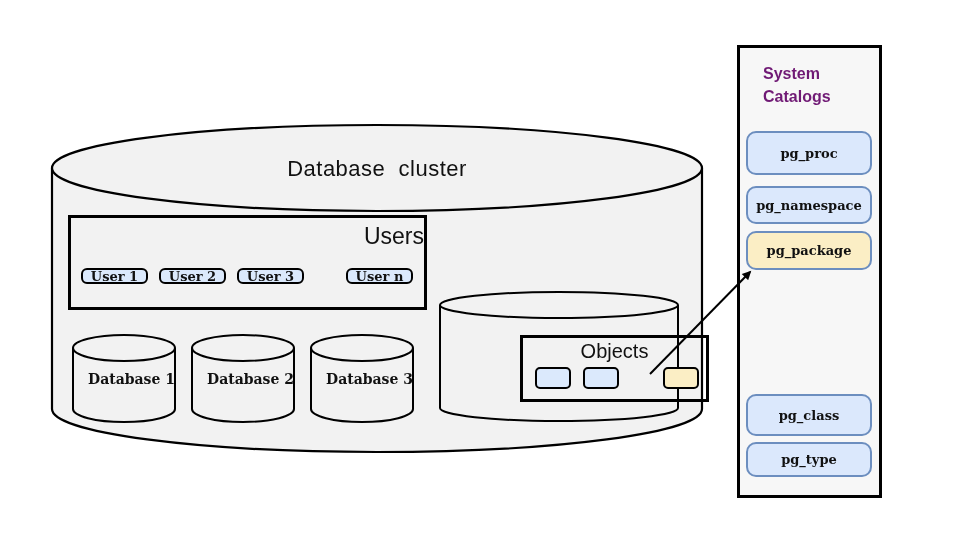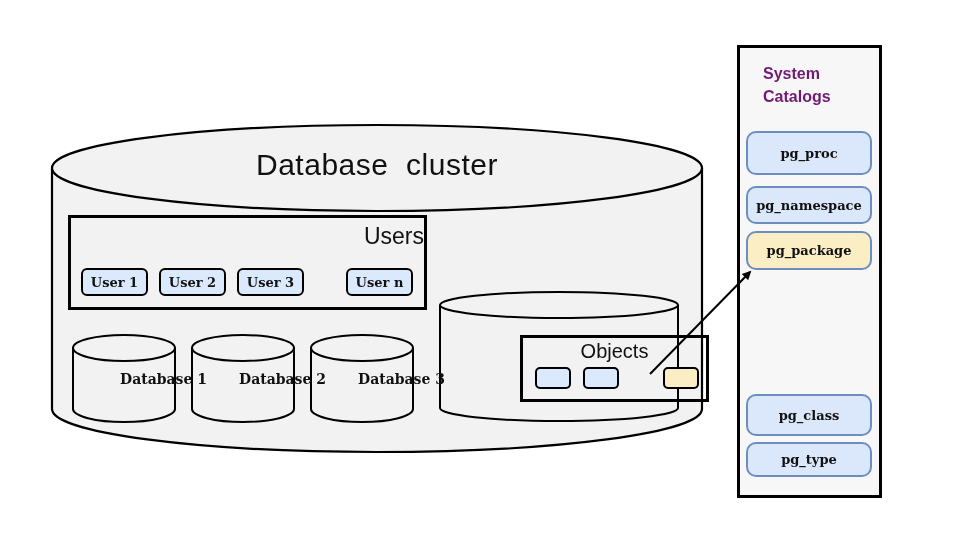--- a/index.html
+++ b/index.html
@@ -4,44 +4,44 @@
 <style>
   html,body{margin:0;padding:0;background:#fff;}
   .stage{
     position:relative;width:960px;height:540px;background:#ffffff;
     font-family:"Liberation Sans",sans-serif;overflow:hidden;
   }
   svg.layer{position:absolute;left:0;top:0;pointer-events:none;}
 
   
   .cluster-title{
-    position:absolute;left:177px;top:148px;width:400px;
-    text-align:center;font-size:30px;color:#111;white-space:pre;
+    position:absolute;left:177px;top:156px;width:400px;
+    text-align:center;font-size:22px;color:#111;white-space:pre;
     letter-spacing:0.5px;
   }
 
   
   .users-box{
     position:absolute;left:68px;top:215px;width:359px;height:95px;
     border:3px solid #000;box-sizing:border-box;background:transparent;
   }
   .users-title{text-align:right;margin-top:5px;font-size:23px;color:#111;}
   .user-row{position:absolute;left:10px;right:11px;top:50px;display:flex;gap:11px;}
   .chip-btn{
-    height:28px;border:2px solid #000;border-radius:6px;background:#dbe9fc;
+    height:16px;border:2px solid #000;border-radius:6px;background:#dbe9fc;
     box-sizing:border-box;display:flex;align-items:center;justify-content:center;
     font-family:"DejaVu Serif",serif;font-weight:bold;font-size:13px;color:#111;
   }
   .user-btn{width:67px;}
   .user-btn:last-child{margin-left:auto;}
 
   
   .db-label{
     position:absolute;top:371px;width:119px;text-align:center;
-    font-family:"DejaVu Serif",serif;font-weight:bold;font-size:14px;color:#111;padding-left:32px;
+    font-family:"DejaVu Serif",serif;font-weight:bold;font-size:14px;color:#111;
   }
   .db-1{left:72px;} .db-2{left:191px;} .db-3{left:310px;text-align:center;}
 
   
   .objects-box{
     position:absolute;left:477px;top:335px;width:189px;height:67px;
     border:3px solid #000;box-sizing:border-box;background:transparent;margin-left:43px;
   }
   .objects-title{text-align:center;margin-top:2px;font-size:20px;color:#111;}
   .obj-chip{

